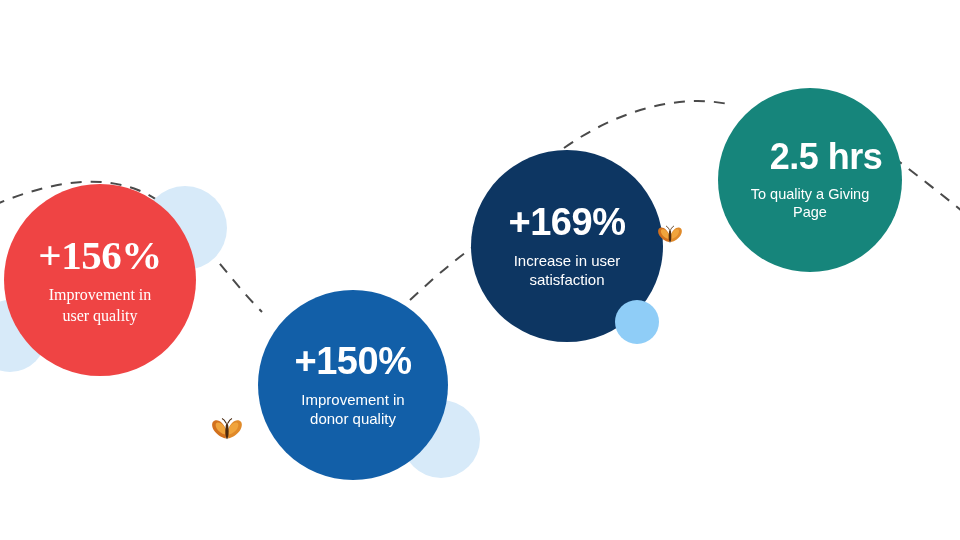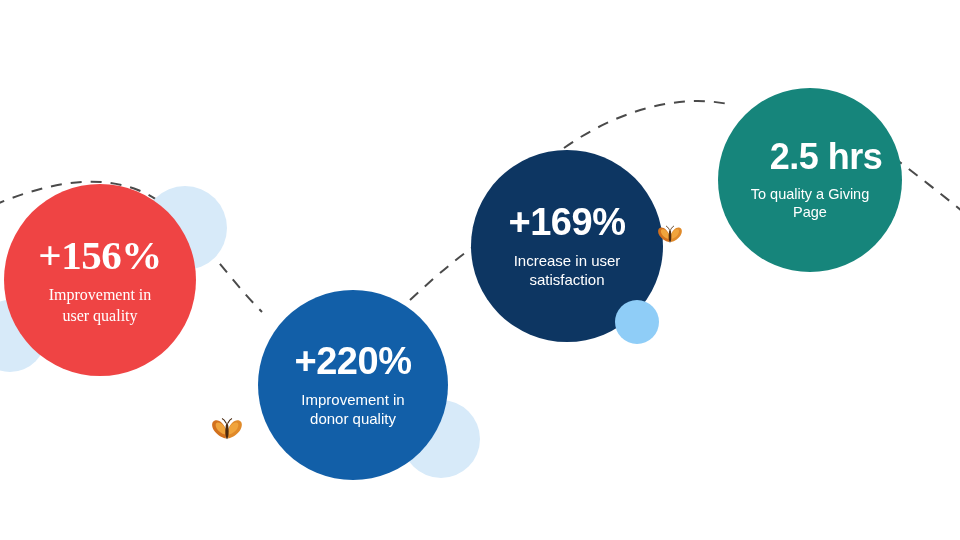--- a/index.html
+++ b/index.html
@@ -100,21 +100,21 @@
 
     <div class="stat-bubble" id="bubble-1" style="left:4px; top:184px; width:192px; height:192px; background:#ef4444;font-family:Liberation Serif, serif;">
       <div class="stat-value">+156%</div>
       <div class="stat-label">
         <span>Improvement in</span><br>
         <span>user quality</span>
       </div>
     </div>
 
     <div class="stat-bubble" id="bubble-2" style="left:258px; top:290px; width:190px; height:190px; background:#125FA8;">
-      <div class="stat-value">+220%</div>
+      <div class="stat-value">+150%</div>
       <div class="stat-label">
         <span>Improvement in</span><br>
         <span>donor quality</span>
       </div>
     </div>
 
     <div class="stat-bubble" id="bubble-3" style="left:471px; top:150px; width:192px; height:192px; background:#0D3662;">
       <div class="stat-value">+169%</div>
       <div class="stat-label">
         <span>Increase in user</span><br>

